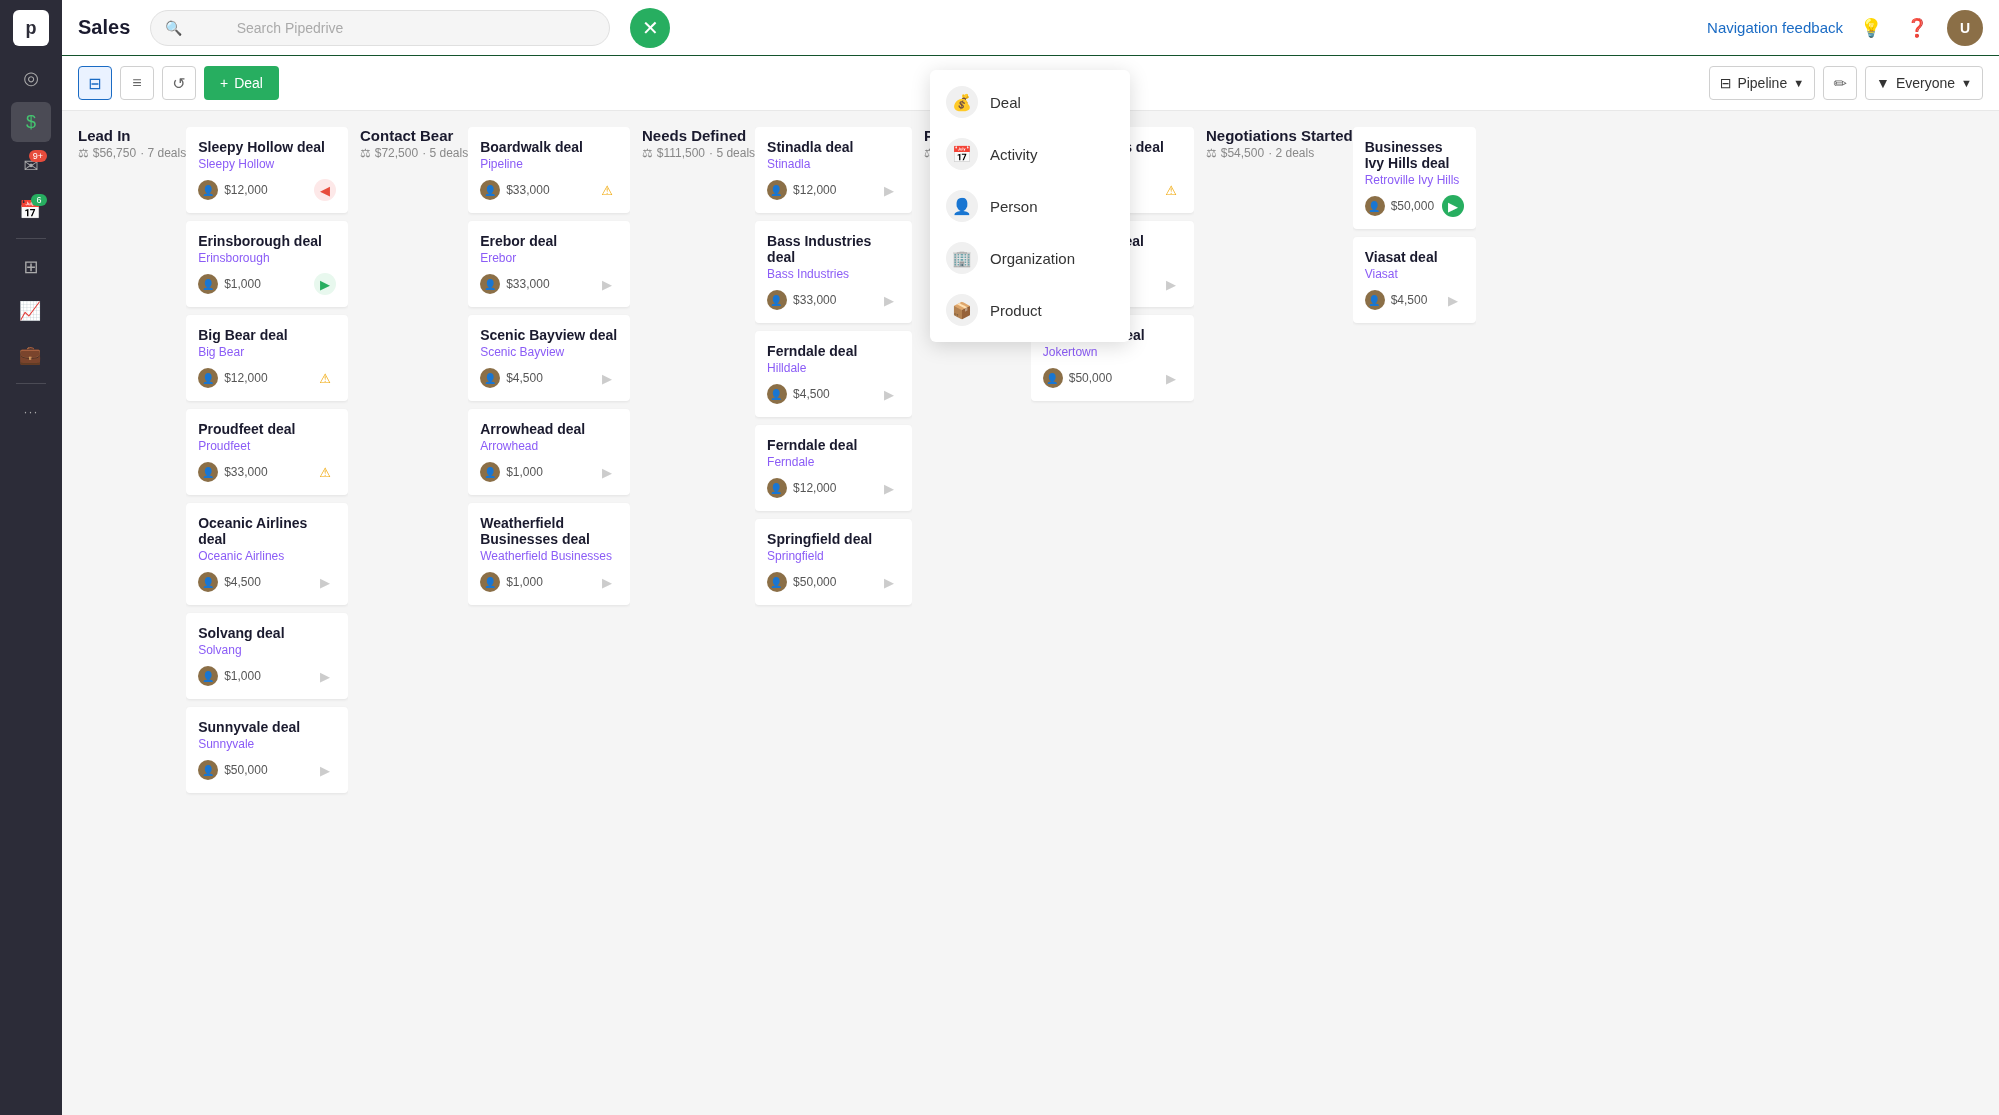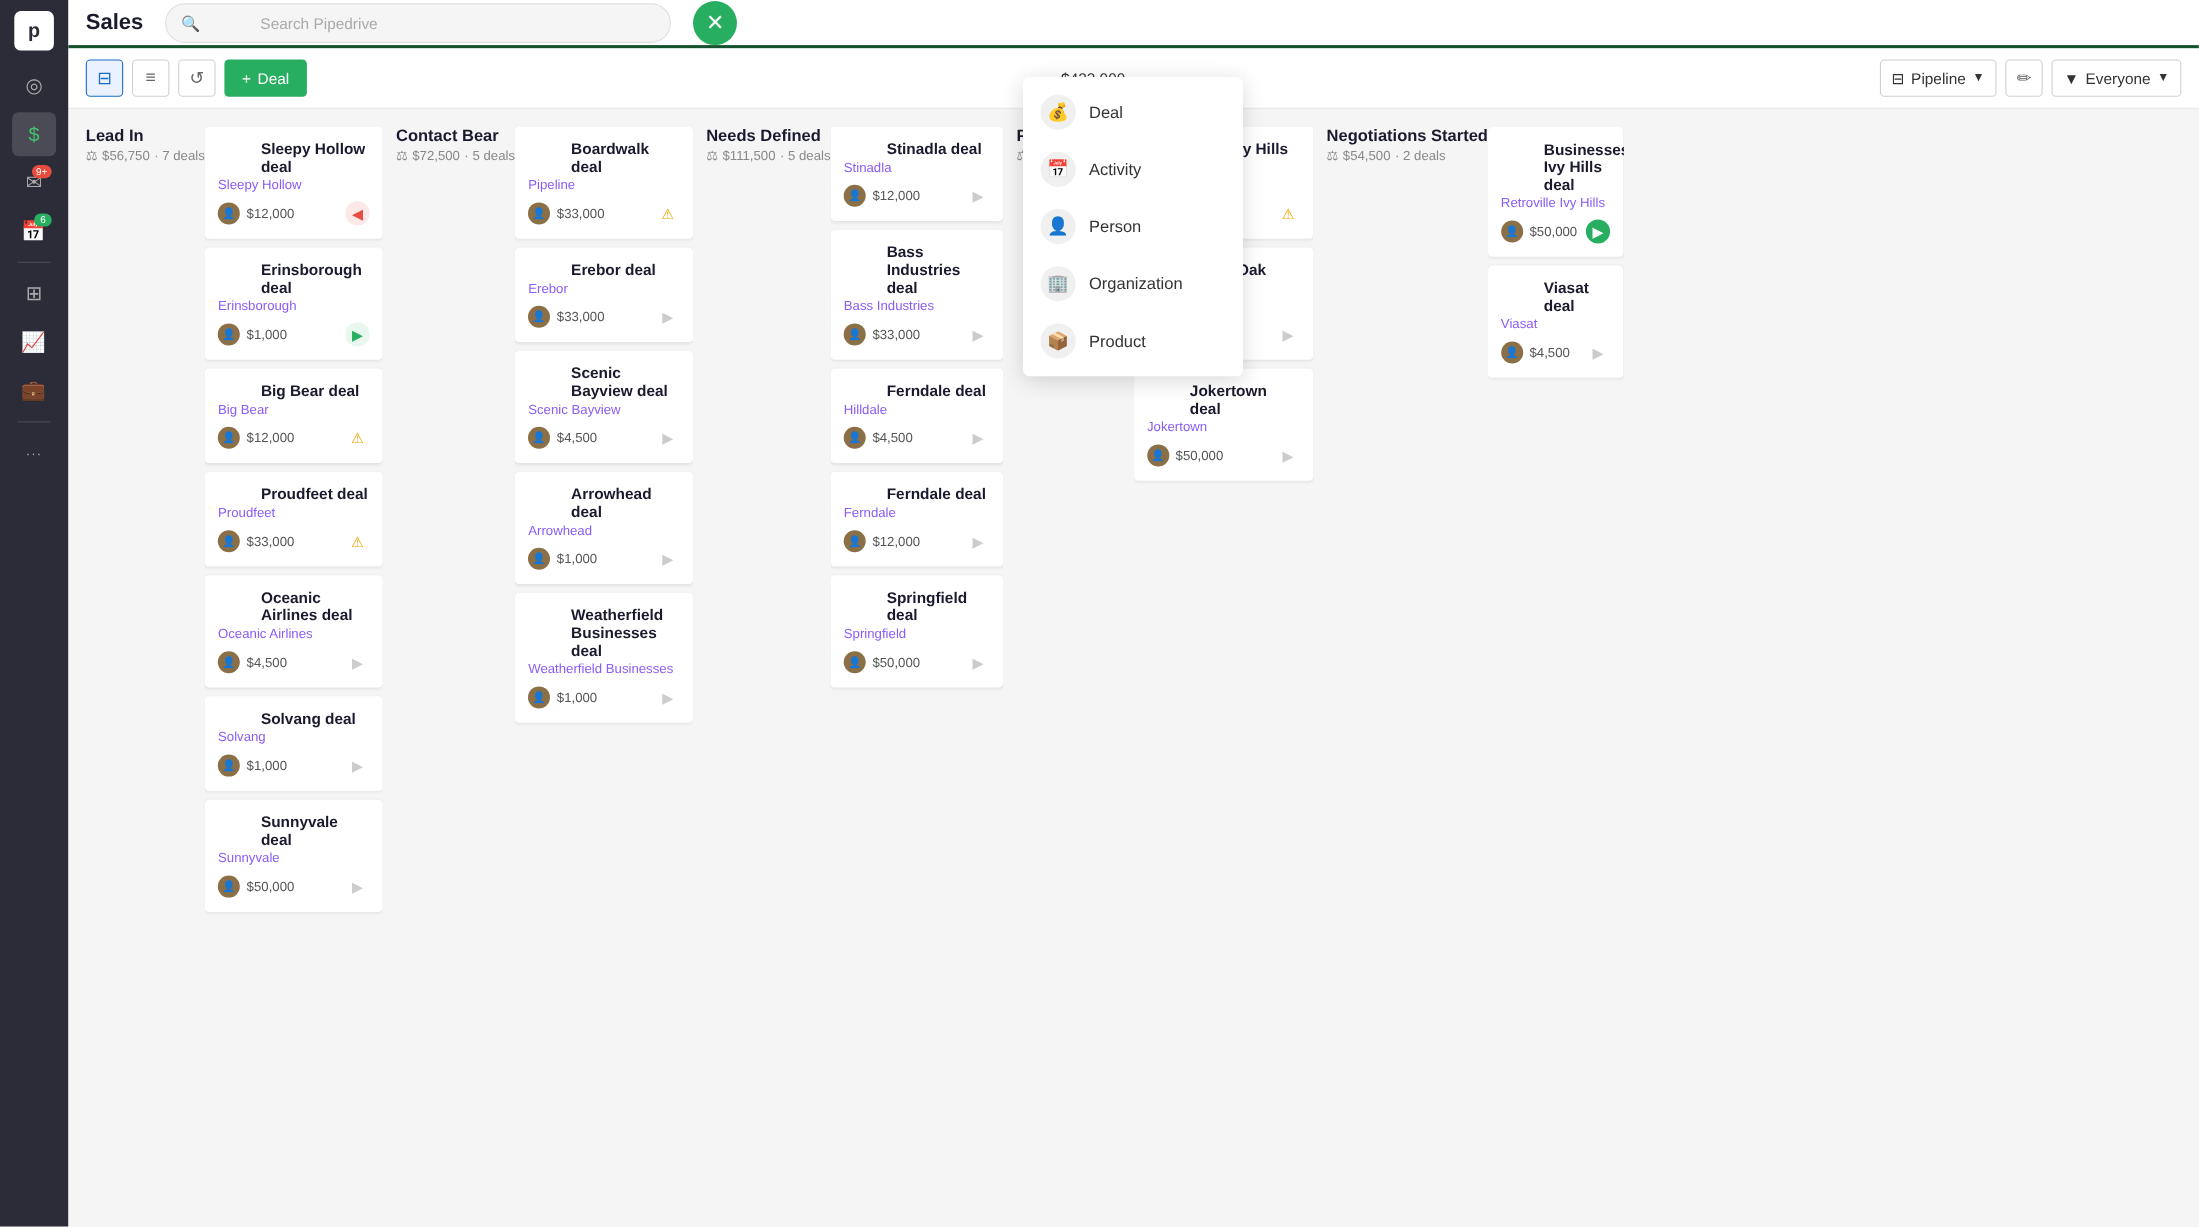--- a/index.html
+++ b/index.html
@@ -48,25 +48,25 @@
     .main {
       flex: 1;
       display: flex;
       flex-direction: column;
       overflow: hidden;
     }
 
     
     .topbar {
       background: #fff;
-      height: 44px;
+      height: 56px;
       display: flex;
       align-items: center;
       padding: 0 16px;
-      border-bottom: 3px solid #14532d;
+      border-bottom: 1px solid #14532d;
       gap: 12px;
       flex-shrink: 0;
     }
     .topbar-title {
       font-size: 20px;
       font-weight: 600;
       color: #1a1a2e;
       margin-right: 8px;
     }
     .search-bar {
@@ -243,21 +243,20 @@
       padding: 12px;
       box-shadow: 0 1px 3px rgba(0,0,0,0.08);
       cursor: pointer;
       position: relative;
     }
     .card-title {
       font-size: 14px;
       font-weight: 600;
       color: #1a1a2e;
       margin-bottom: 2px;
-      margin-left: 39px;
     }
     .card-subtitle {
       font-size: 12px;
       color: #8b5cf6;
       margin-bottom: 8px;
     }
     .card-footer {
       display: flex;
       align-items: center;
       justify-content: space-between;
@@ -383,20 +382,32 @@
 
   <div class="topbar">
     <div class="topbar-title">Sales</div>
     <div class="search-bar">
       <span style="color:#aaa;">🔍</span>
       <span style="color:#aaa; font-size:14px;margin-left:46px;">Search Pipedrive</span>
     </div>
     <div class="close-btn">
       <span>✕</span>
     </div>
+    <div class="topbar-right">
+      <span class="nav-feedback">Navigation feedback</span>
+      <div class="topbar-icon-btn">
+        <span>💡</span>
+      </div>
+      <div class="topbar-icon-btn">
+        <span>❓</span>
+      </div>
+      <div class="avatar">
+        <span>U</span>
+      </div>
+    </div>
   </div>
 
   <div class="toolbar">
     <div class="view-btn active" title="Kanban">
       <span>⊟</span>
     </div>
     <div class="view-btn" title="List">
       <span>≡</span>
     </div>
     <div class="view-btn" title="Forecast">

